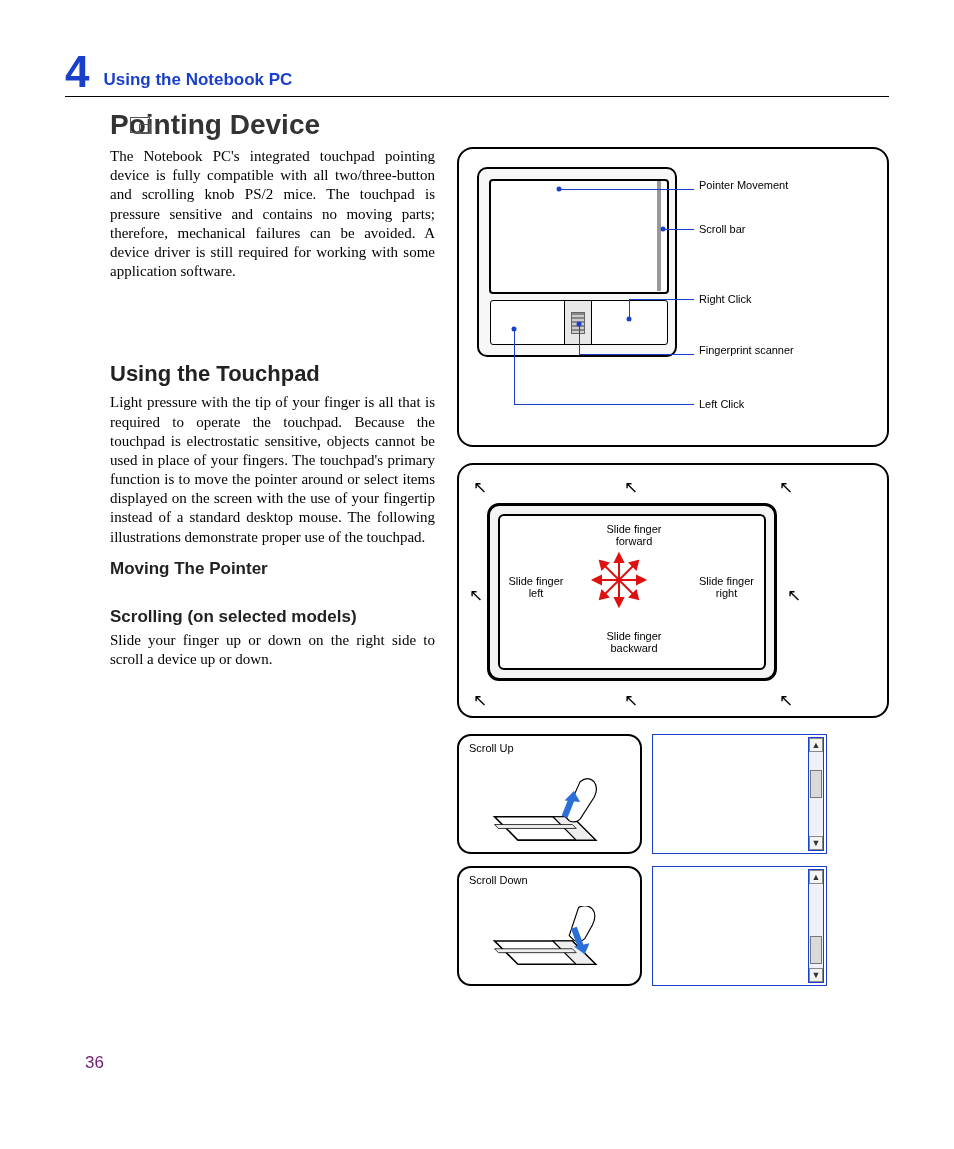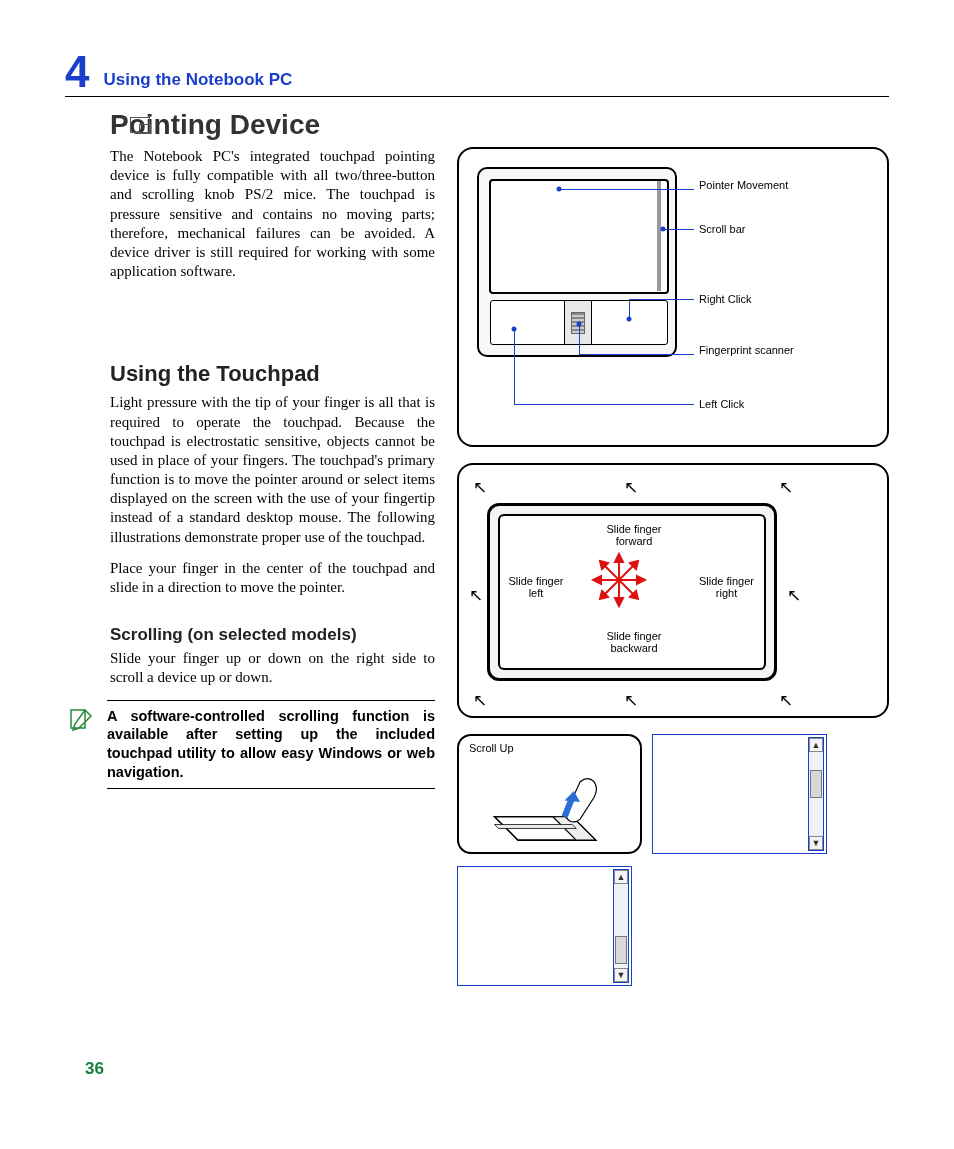--- a/index.html
+++ b/index.html
@@ -101,25 +101,25 @@
   }
   .sub-sub-heading {
     font-family: Arial, Helvetica, sans-serif;
     font-size: 17px;
     font-weight: bold;
     margin: 12px 0 4px 45px;
     color: #222;
   }
   .page-number {
     position: absolute;
-    bottom: 70px;
+    bottom: 76px;
     left: 85px;
     font-family: Arial, Helvetica, sans-serif;
-    font-weight: bold;
-    color: #15803d;
+    font-weight: normal;
+    color: #701a75;
     font-size: 17px;
   }
   
   .diagram {
     border: 2px solid #000;
     border-radius: 16px;
     margin-bottom: 16px;
     position: relative;
     font-family: Arial, Helvetica, sans-serif;
     font-size: 11px;
@@ -231,33 +231,25 @@
 </div>
 
 <div class="columns">
   <div class="left-col">
     <p class="body-text">The Notebook PC's integrated touchpad pointing device is fully compatible with all two/three-button and scrolling knob PS/2 mice. The touchpad is pressure sensitive and contains no moving parts; therefore, mechanical failures can be avoided. A device driver is still required for working with some application software.</p>
 
 
     <h2 class="sub-heading">Using the Touchpad</h2>
     <p class="body-text">Light pressure with the tip of your finger is all that is required to operate the touchpad. Because the touchpad is electrostatic sensitive, objects cannot be used in place of your fingers. The touchpad's primary function is to move the pointer around or select items displayed on the screen with the use of your fingertip instead of a standard desktop mouse. The following illustrations demonstrate proper use of the touchpad.</p>
 
-    <p class="body-text">Place your finger in the center of the touchpad and slide in a direction to move the pointer.</p>
+    <h3 class="sub-sub-heading">Moving The Pointer</h3>
 
     <h3 class="sub-sub-heading" style="margin-top:28px;">Scrolling (on selected models)</h3>
     <p class="body-text">Slide your finger up or down on the right side to scroll a device up or down.</p>
 
-    <div class="callout-wrap">
-      <div class="callout-icon">
-        <svg width="28" height="28" viewBox="0 0 28 28">
-            <path d="M4 6h14v18H4z M18 6l6 6-12 12-6 2 2-6z" fill="none" stroke="#2a8a3a" stroke-width="1.5"></path>
-          </svg>
-      </div>
-      <div class="callout">A software-controlled scrolling function is available after setting up the included touchpad utility to allow easy Windows or web navigation.</div>
-    </div>
   </div>
 
   <div class="right-col">
 
     <div class="diagram d1">
       <div class="tp-outer">
         <div class="tp-surface"></div>
         <div class="scrollbar"></div>
         <div class="tp-btns">
           <div class="tp-btn"></div>
@@ -352,20 +344,32 @@
       <div class="scrollbar-box">
         <div class="sb-track">
           <div class="sb-arrow" style="top:0;">▲</div>
           <div class="sb-thumb" style="top:32px;"></div>
           <div class="sb-arrow" style="bottom:0;">▼</div>
         </div>
       </div>
     </div>
 
     <div class="scroll-row">
+      <div class="scroll-box" style="flex:0 0 185px;">
+        <span class="lbl">Scroll Down</span>
+        <svg class="scroll-pad" viewBox="0 0 160 90">
+          <polygon points="10,45 110,45 140,75 40,75" fill="#fff" stroke="#000" stroke-width="2"></polygon>
+          <polygon points="85,45 110,45 140,75 115,75" fill="#eee" stroke="#000" stroke-width="1.5"></polygon>
+          <polygon points="10,55 110,55 115,60 15,60" fill="#eee" stroke="#000" stroke-width="1"></polygon>
+          <path d="M118 2 q10 -6 18 2 q6 8 0 20 l-10 18 q-6 6 -14 2 l-6 -6 z" fill="#fff" stroke="#000" stroke-width="1.5"></path>
+
+          <path d="M112 28 L122 55" stroke="#2b6fd6" stroke-width="8" fill="none"></path>
+          <polygon points="126,62 112,52 132,48" fill="#2b6fd6"></polygon>
+        </svg>
+      </div>
       <div class="scrollbar-box">
         <div class="sb-track">
           <div class="sb-arrow" style="top:0;">▲</div>
           <div class="sb-thumb" style="bottom:18px;"></div>
           <div class="sb-arrow" style="bottom:0;">▼</div>
         </div>
       </div>
     </div>
 
   </div>

